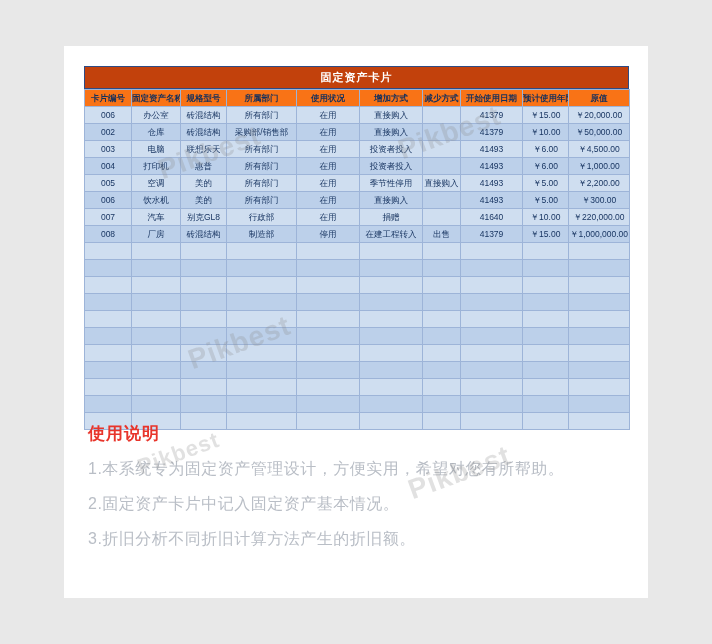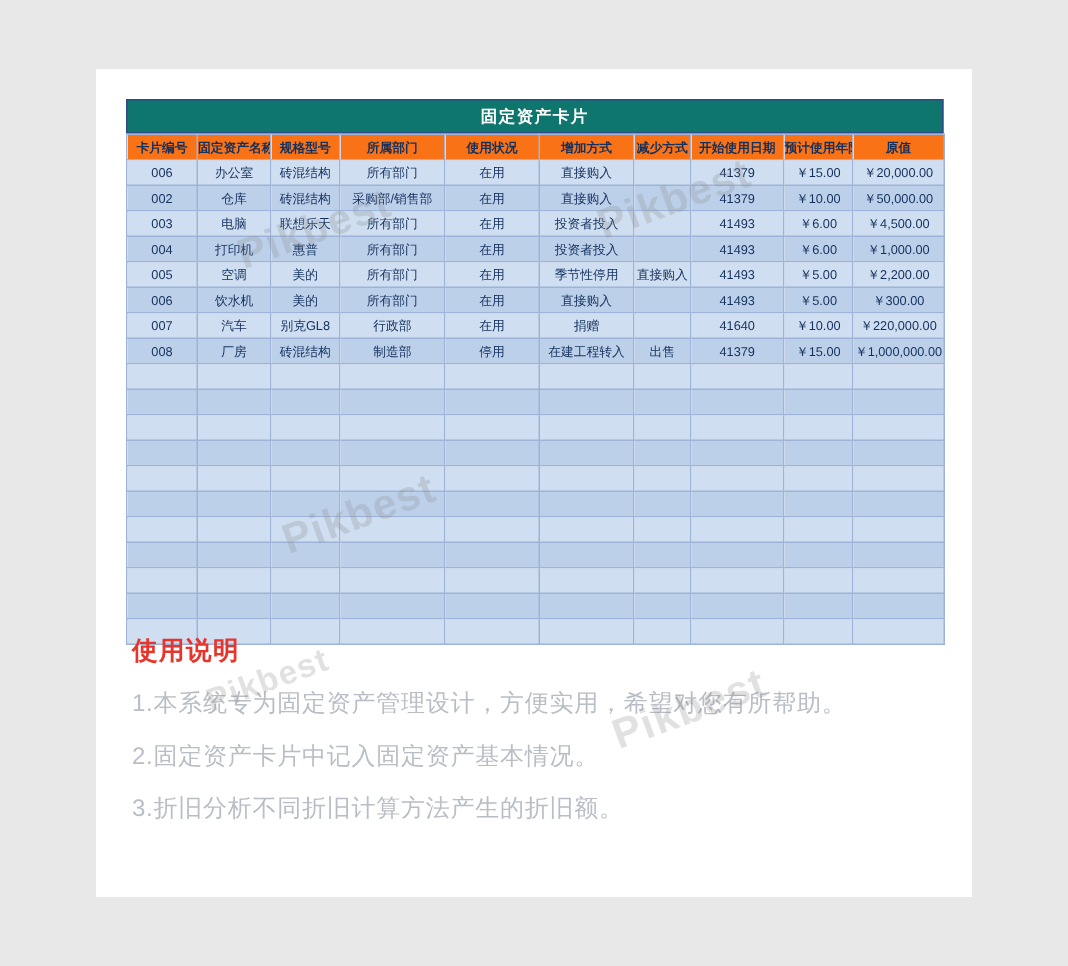--- a/index.html
+++ b/index.html
@@ -24,21 +24,21 @@
   }
   
   .sheet {
     position: absolute;
     left: 20px;
     top: 20px;
     width: 545px;
   }
   .title-bar {
     height: 21px;
-    background: #0f766e;
+    background: #c2410c;
     border: 1px solid #2e4b85;
     color: #ffffff;
     font-size: 11px;
     font-weight: bold;
     display: flex;
     align-items: center;
     justify-content: center;
     letter-spacing: 1px;
   }
   

